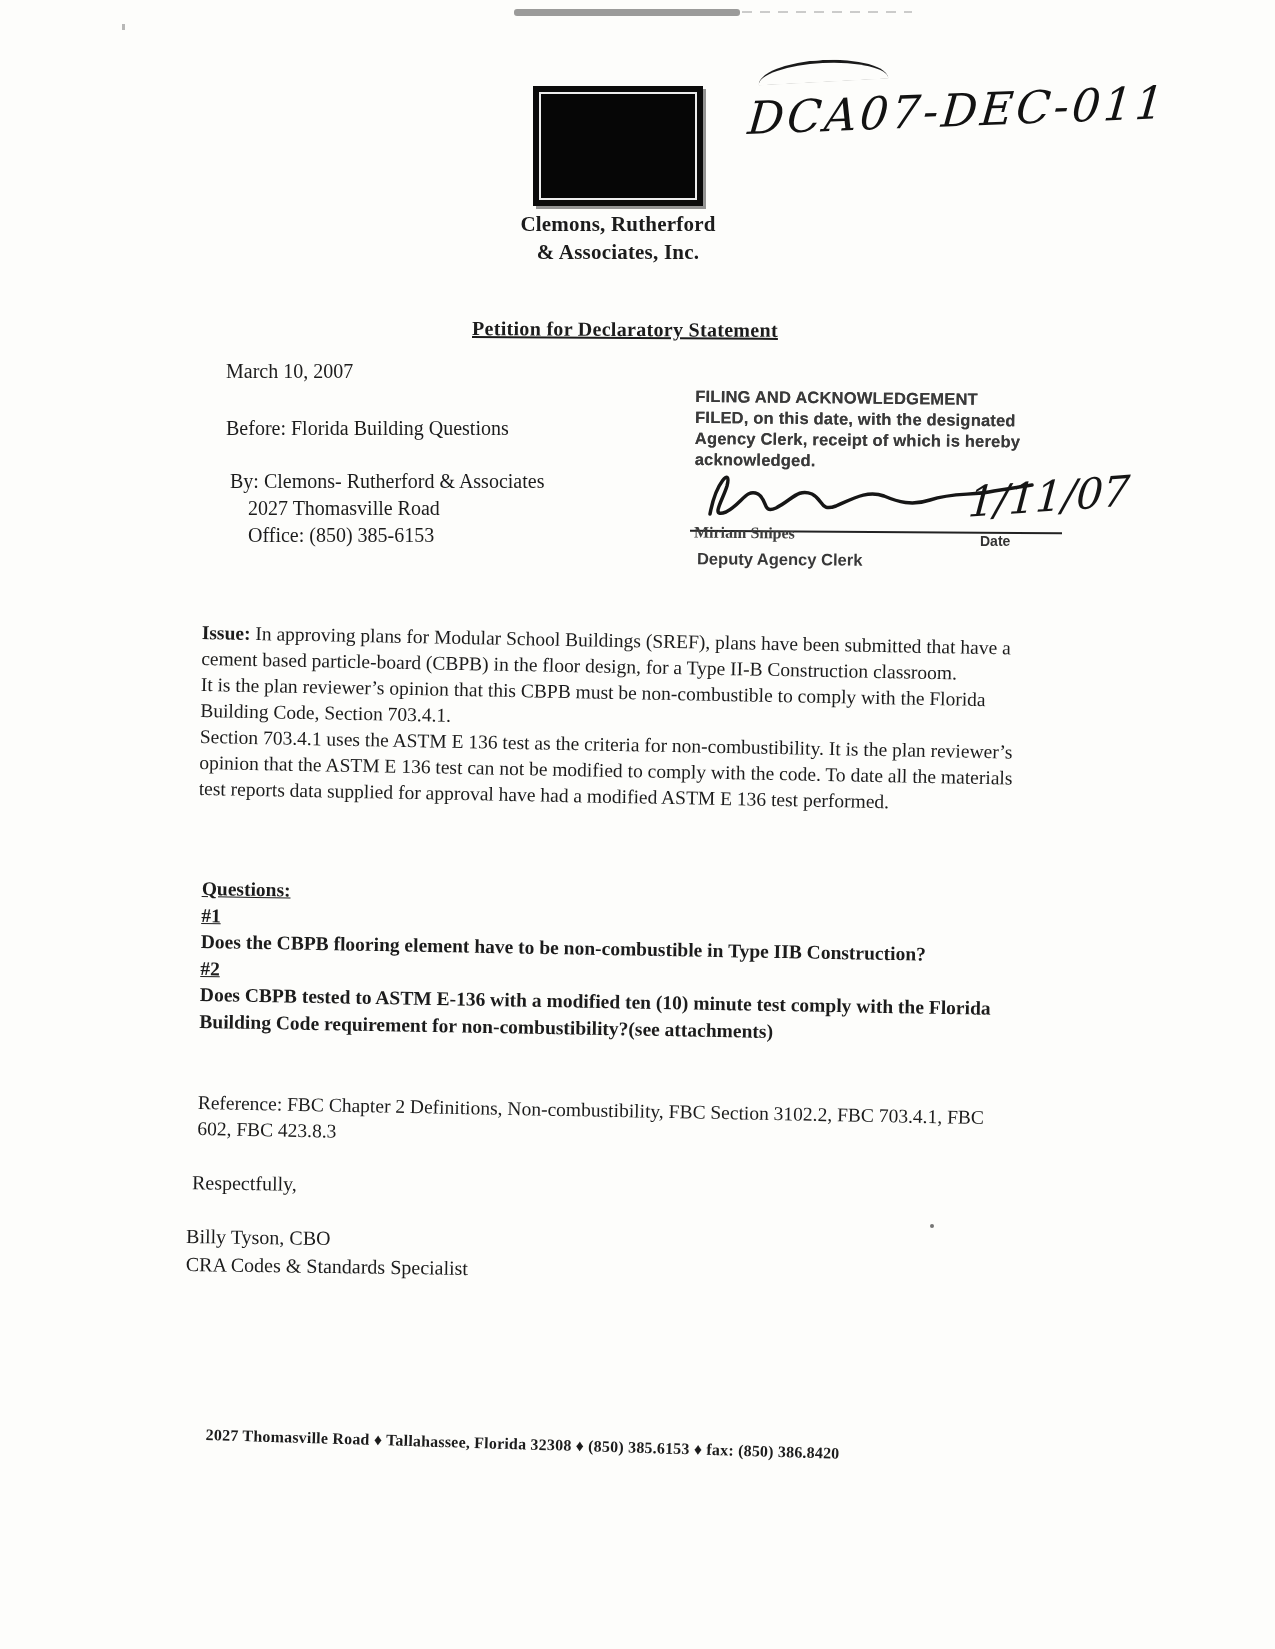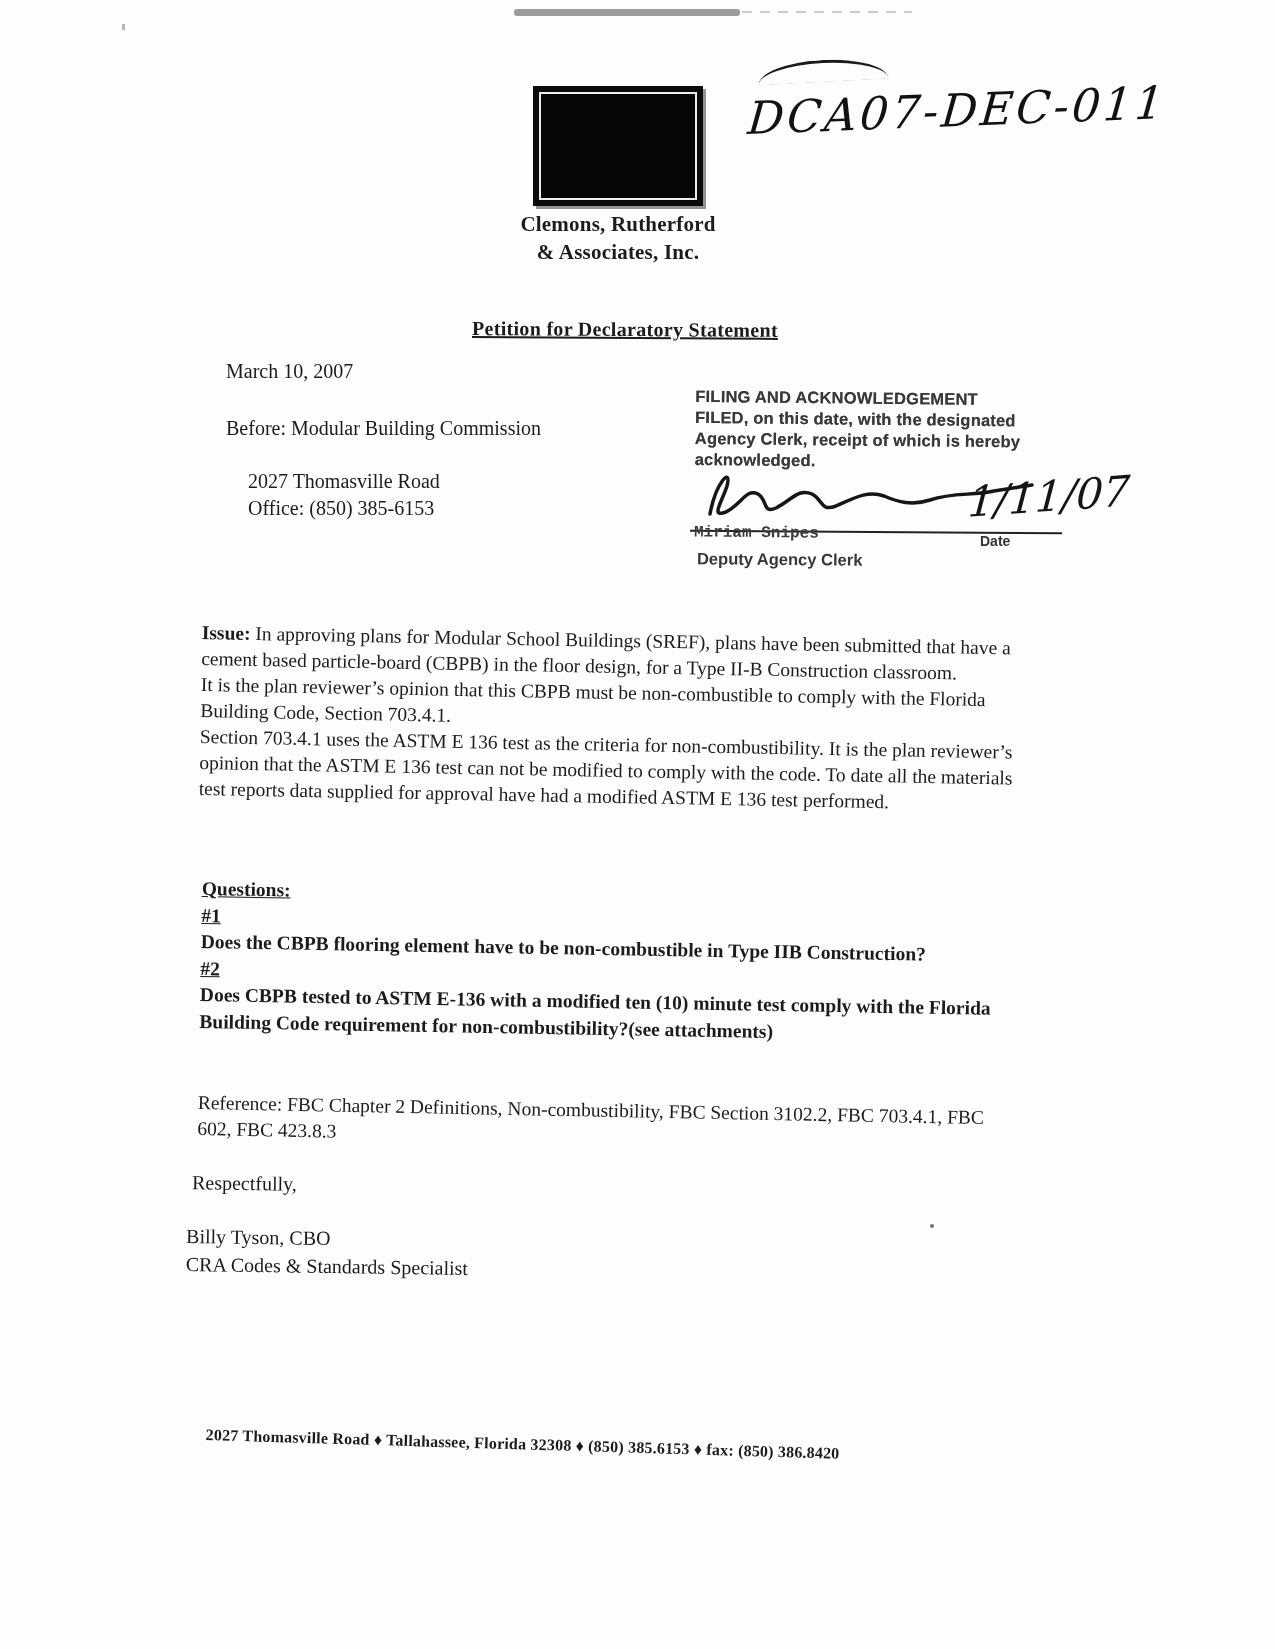--- a/index.html
+++ b/index.html
@@ -47,21 +47,21 @@
   .sender-block .indent { padding-left:18px; }
 
   
   .stamp { position:absolute; left:695px; top:388px; width:395px;
     font-family:"Liberation Sans", sans-serif; font-size:16.5px; font-weight:600;
     color:#3a3a3a; line-height:1.28; letter-spacing:.2px;
     transform:rotate(.6deg); text-shadow:0 0 .6px rgba(60,60,60,.8); }
   .stamp-sig-svg { position:absolute; left:700px; top:460px; width:340px; height:72px; }
   .sig-rule { position:absolute; left:690px; top:531px; width:372px; height:2px;
     background:#222; transform:rotate(.4deg); }
-  .clerk-name { position:absolute; left:694px; top:524px; font-family:Liberation Mono, monospace;
+  .clerk-name { position:absolute; left:694px; top:524px; font-family:Liberation Serif, serif;
     font-size:16px; font-weight:600; color:#3c3c3c; transform:rotate(.5deg); }
   .clerk-title { position:absolute; left:697px; top:550px; font-family:"Liberation Sans", sans-serif;
     font-size:16.5px; font-weight:600; color:#383838; transform:rotate(.5deg); }
   .filing-date { position:absolute; left:968px; top:472px; font-family:"DejaVu Serif", serif;
     font-style:italic; font-size:42px; color:#151515; transform:rotate(-4deg) skewX(-8deg);
     white-space:nowrap; }
   .date-label { position:absolute; left:980px; top:533px; font-family:"Liberation Sans", sans-serif;
     font-size:14px; font-weight:700; color:#333; }
 
   
@@ -102,23 +102,24 @@
     <div>Clemons, Rutherford</div>
     <div>&amp; Associates, Inc.</div>
   </div>
 
   <div class="case-flourish"></div>
   <div class="case-number">DCA07-DEC-011</div>
 
   <div class="doc-title">Petition for Declaratory Statement</div>
 
   <div class="letter-date">March 10, 2007</div>
-  <div class="before-line">Before: Modular Building Commission</div>
+  <div class="before-line">Before: Florida Building Questions</div>
 
   <div class="sender-block">
+    <div>By: Clemons- Rutherford &amp; Associates</div>
     <div class="indent">2027 Thomasville Road</div>
     <div class="indent">Office: (850) 385-6153</div>
   </div>
 
   <div class="stamp">
     <div>FILING AND ACKNOWLEDGEMENT</div>
     <div>FILED, on this date, with the designated</div>
     <div>Agency Clerk, receipt of which is hereby</div>
     <div>acknowledged.</div>
   </div>

